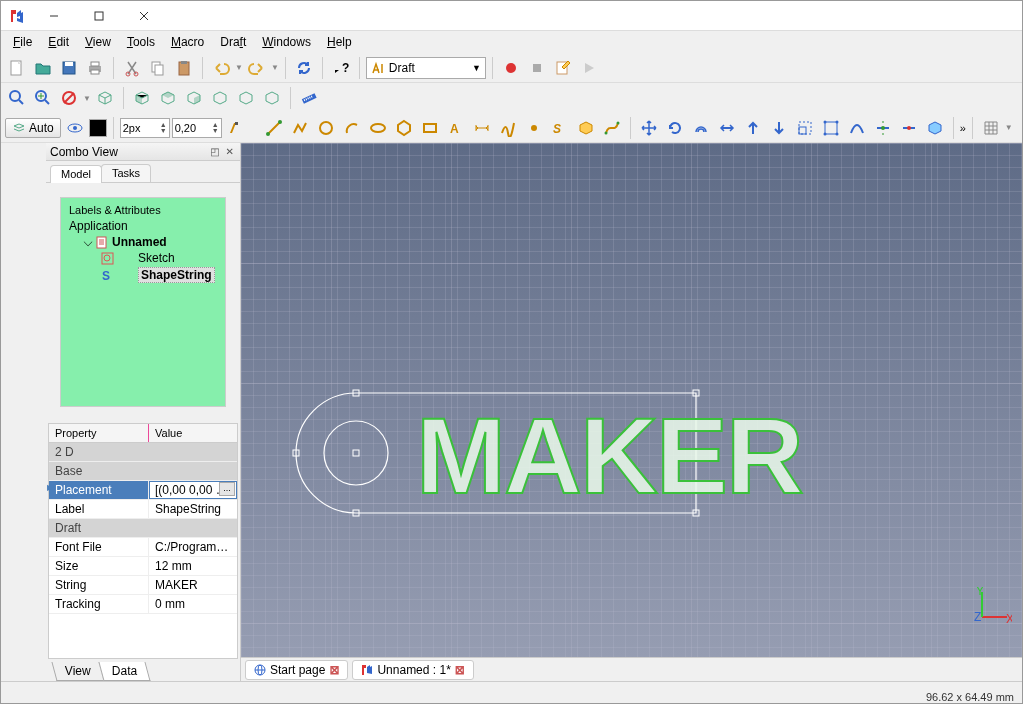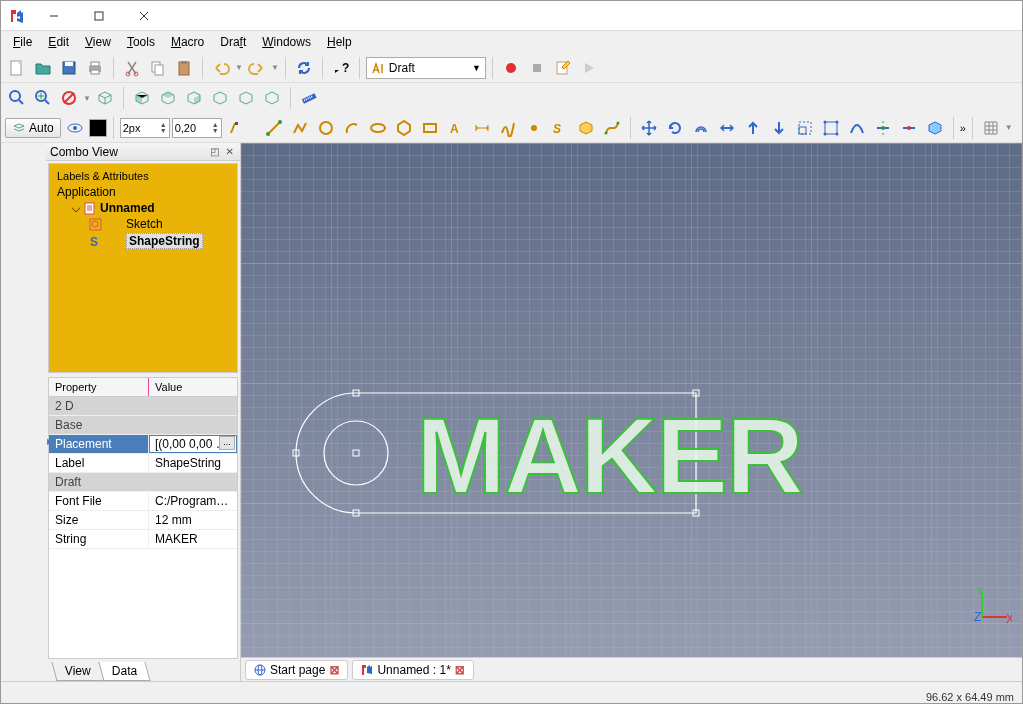--- a/index.html
+++ b/index.html
@@ -29,21 +29,21 @@
 .colorbox { width:18px; height:18px; background:#000; border:1px solid #aaa; cursor:pointer; }
 
 .mainarea { flex: 1; display: flex; overflow: hidden; }
 .sidepanel { width: 240px; background: #f0f0f0; display: flex; flex-direction: column; border-right: 1px solid #ccc; padding-left: 45px; }
 .panelhdr { height: 18px; background: linear-gradient(#f5f5f5,#e5e5e5); border-bottom: 1px solid #ccc; display: flex; align-items:center; padding: 0 4px; font-size:11px; }
 .panelhdr .ctrls { margin-left:auto; display:flex; gap:2px; }
 .panelhdr .ctrls span { cursor:pointer; font-size:10px; color:#555; padding:0 2px; }
 .tabs { display: flex; height: 22px; background: #f0f0f0; border-bottom:1px solid #ccc; padding-left:4px; padding-top:3px;}
 .tabs .tab { padding: 2px 10px; border:1px solid #ccc; border-bottom:none; background:#f5f5f5; cursor:pointer; font-size:11px; margin-right:-1px; border-radius: 4px 4px 0 0; }
 .tabs .tab.active { background:#fff; position:relative; top:1px;}
-.tree { background:#eab308; padding: 4px; flex: 0 0 auto; height: 210px; border:1px solid #ccc; margin:2px; overflow:auto; }
+.tree { background:#86efac; padding: 4px; flex: 0 0 auto; height: 210px; border:1px solid #ccc; margin:14px; overflow:auto; }
 .tree-hdr { padding:2px 4px; font-size:11px; }
 .tree-row { padding:1px 4px 1px 4px; font-size:11px; display:flex; align-items:center; gap:3px; cursor:pointer; }
 .tree-row .exp { width:10px; text-align:center; cursor:pointer; }
 .tree-row.ind1 { padding-left: 18px; }
 .tree-row.ind2 { padding-left: 36px; gap: 24px; }
 .tree-row.sel span.label { background:#e0e0e0; border:1px dotted #999; padding:0 2px; }
 .tree-row span.bold { font-weight:bold; }
 .tree-icon { width:13px; height:13px; display:inline-flex; }
 
 .proppanel { flex:1; display:flex; flex-direction:column; margin:2px; border:1px solid #ccc; background:#fff; }
@@ -499,20 +499,24 @@
 
 <div class="mainarea">
   <div class="sidepanel">
     <div class="panelhdr">
       <span>Combo View</span>
       <div class="ctrls">
         <span>◰</span>
         <span>✕</span>
       </div>
     </div>
+    <div class="tabs">
+      <div class="tab active">Model</div>
+      <div class="tab">Tasks</div>
+    </div>
     <div class="tree">
       <div class="tree-hdr">Labels &amp; Attributes</div>
       <div class="tree-row">
           <span>Application</span>
         </div>
       <div class="tree-row ind1">
         <span class="exp">⌵</span>
         <span class="tree-icon">
             <svg viewBox="0 0 13 13">
               <rect x="1" y="1" width="9" height="11" fill="#fff" stroke="#c55"></rect>
@@ -569,20 +573,24 @@
             <div class="pval">C:/Program Files/FreeCA...</div>
           </div>
           <div class="proprow">
             <div class="pname">Size</div>
             <div class="pval">12 mm</div>
           </div>
           <div class="proprow">
             <div class="pname">String</div>
             <div class="pval">MAKER</div>
           </div>
+          <div class="proprow">
+            <div class="pname">Tracking</div>
+            <div class="pval">0 mm</div>
+          </div>
         </div>
     </div>
     <div class="bottomtabs">
       <div class="btab"><span>View</span></div>
       <div class="btab active"><span>Data</span></div>
     </div>
   </div>
 
   <div style="flex:1;display:flex;flex-direction:column">
     <div class="viewport">

